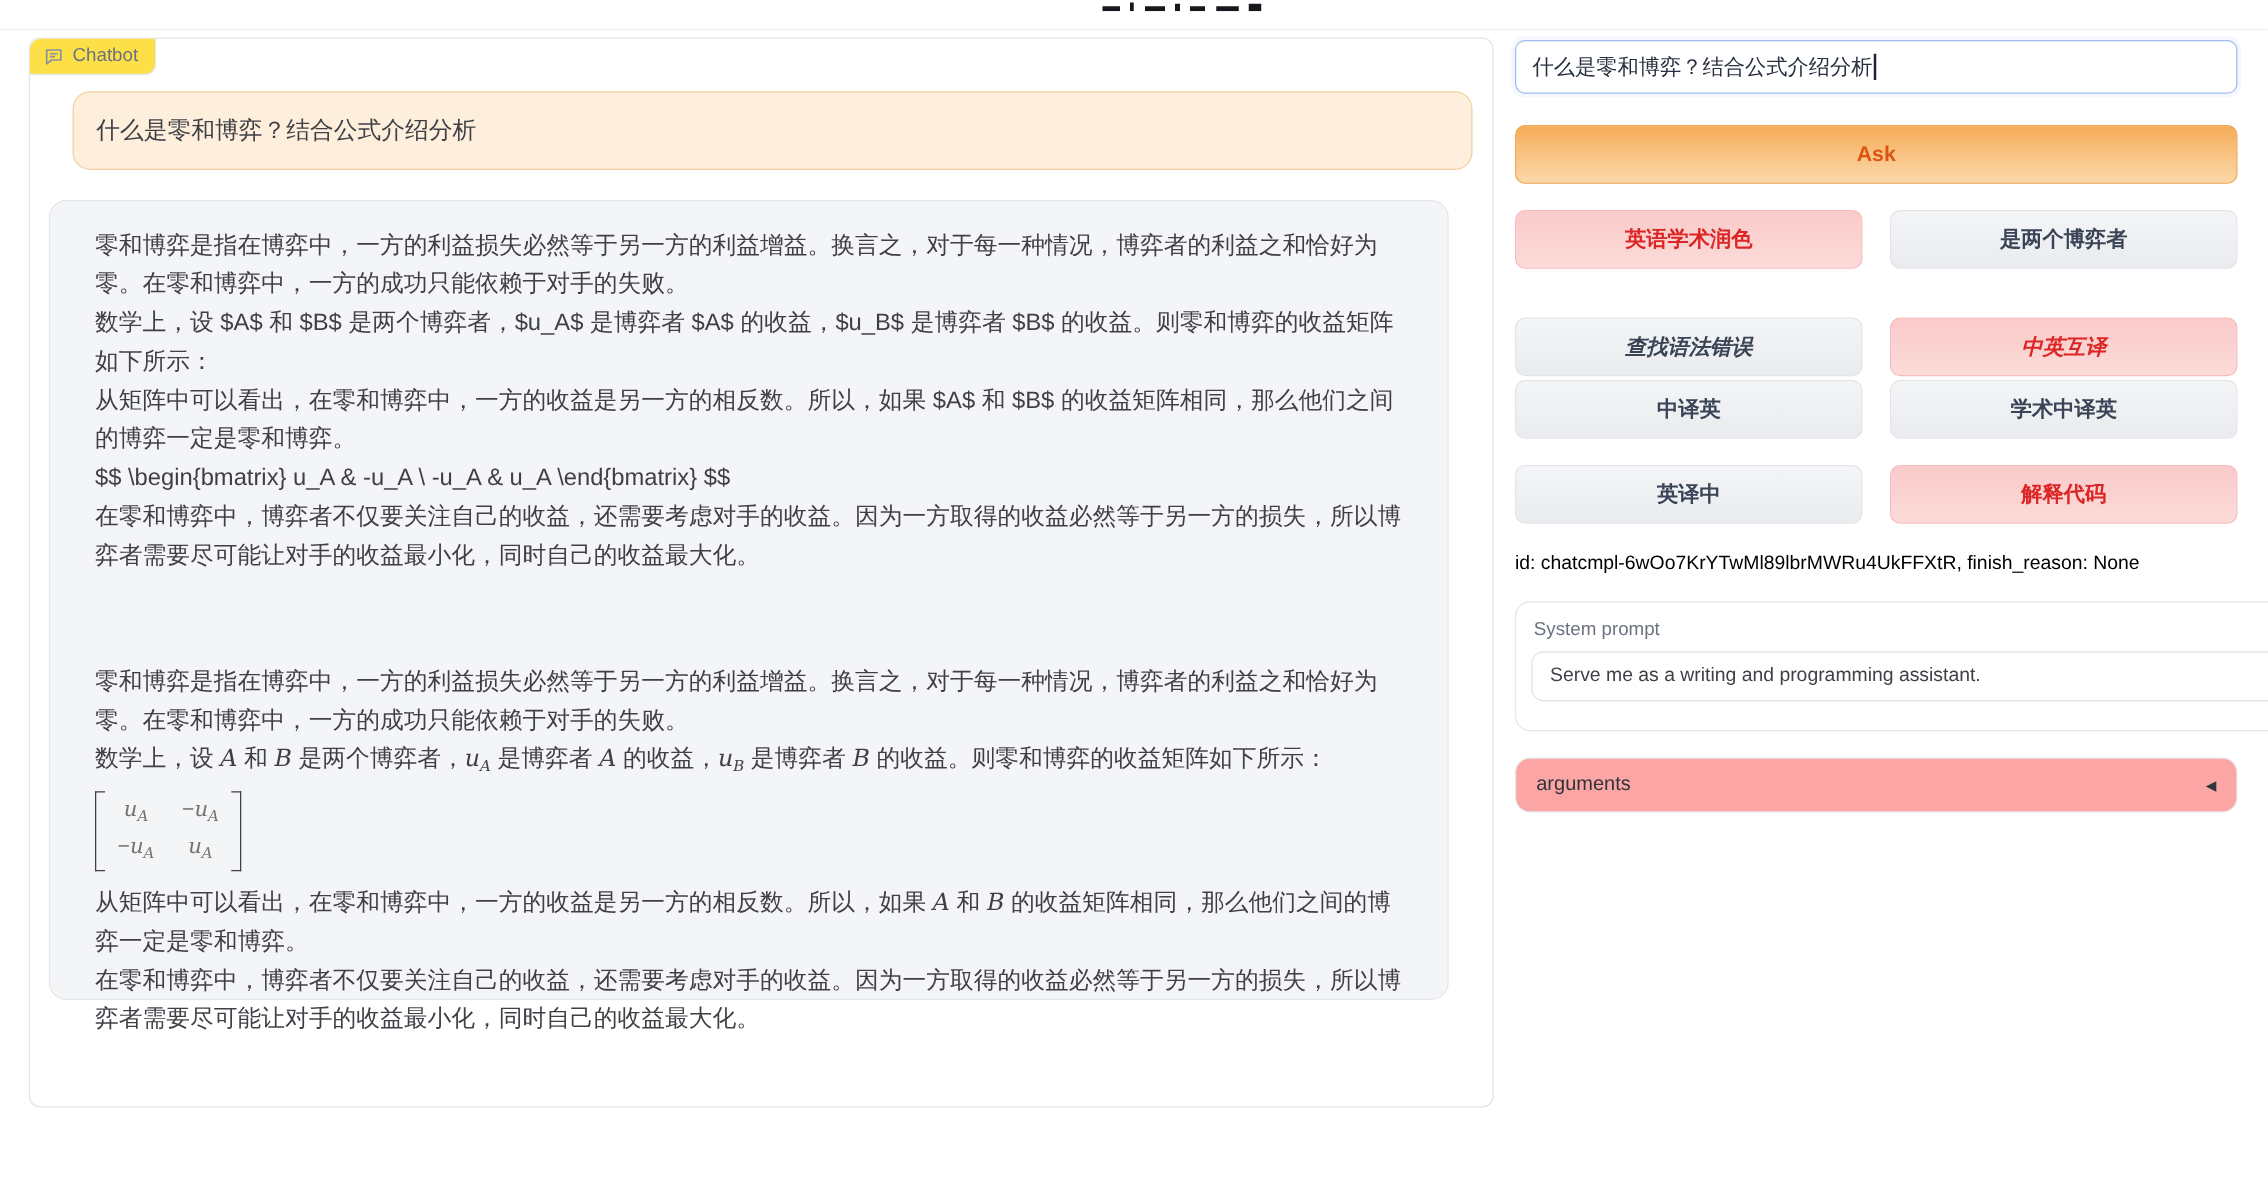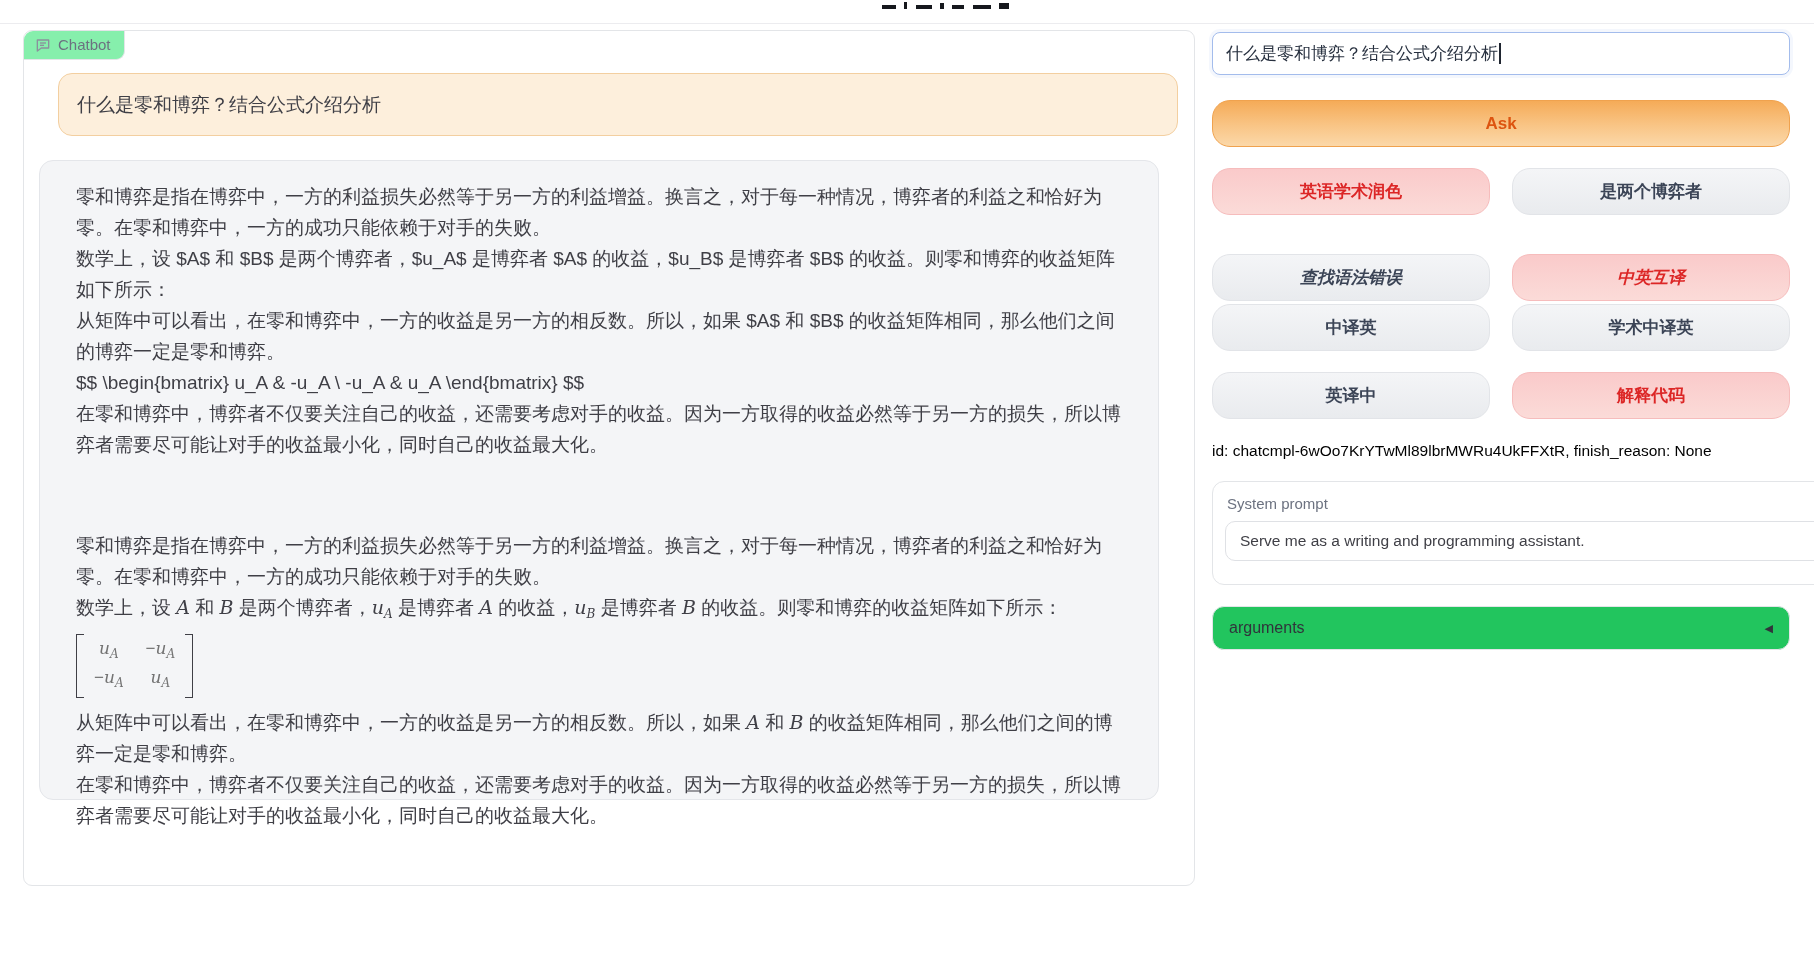--- a/index.html
+++ b/index.html
@@ -9,21 +9,21 @@
   .top-divider { position:absolute; left:0; top:23px; width:1814px; height:1px; background:#ececef; }
 
   
   .clipped-title { position:absolute; left:878px; top:0; width:140px; height:9px; overflow:hidden; }
   .clipped-title i { position:absolute; bottom:0; background:#16181d; display:block; }
 
   
   .chat-panel { position:absolute; left:23px; top:30px; width:1172px; height:856px;
                 background:#fff; border:1px solid #e3e5e8; border-radius:9px; }
   .chat-label { position:absolute; left:0; top:0; display:flex; align-items:center; gap:7px;
-                padding:5px 13px 6px 11px; background:#86efac; color:#6c7280; font-size:15px;
+                padding:5px 13px 6px 11px; background:#fde047; color:#6c7280; font-size:15px;
                 border-right:1px solid #e3e5e8; border-bottom:1px solid #e3e5e8;
                 border-bottom-right-radius:9px; border-top-left-radius:9px; }
   .chat-label svg { display:block; }
 
   .bubble { position:absolute; font-size:19px; line-height:31px; color:#3f3f46; }
   .bubble-user { left:34px; top:42px; right:16px; height:63px; display:flex; align-items:center;
                  background:#fdefdc; border:1px solid #f3cfa0; border-radius:14px; padding:0 18px; }
   .bubble-bot  { left:15px; top:129px; right:35px; height:640px;
                  background:#f4f5f7; border:1px solid #e4e6ea; border-radius:14px; padding:20px 36px; }
   .bot-rendered { margin-top:70px; }
@@ -41,21 +41,21 @@
             padding:4px 10px; font-size:17px; line-height:21px; color:#737373; text-align:center; }
 
   
   .composer { position:absolute; left:1212px; top:32px; width:578px; height:43px;
               background:#fff; border:1px solid #a3bcec; border-radius:8px;
               display:flex; align-items:center; padding:0 13px; font-size:17px; color:#27303f;
               box-shadow:0 0 0 3px rgba(163,188,236,0.12); cursor:text; }
   .caret { width:1.5px; height:21px; background:#1f2530; margin-left:1px; }
 
   .btn { position:absolute; display:flex; align-items:center; justify-content:center;
-         border-radius:18px; font-size:17px; font-weight:700; cursor:pointer; }
+         border-radius:8px; font-size:17px; font-weight:700; cursor:pointer; }
   .btn-ask  { left:1212px; top:100px; width:578px; height:47px;
               background:linear-gradient(180deg,#f5ab58 0%,#f9c586 55%,#fbd8a9 100%);
               border:1px solid #f0a24e; color:#dd5410; }
   .btn-pink { background:linear-gradient(180deg,#facaca 0%,#fbdbd8 100%);
               border:1px solid #f6bcbc; color:#dc2626; }
   .btn-gray { background:linear-gradient(180deg,#f4f5f7 0%,#e9ebee 100%);
               border:1px solid #e2e4e8; color:#3b4456; }
   .qb { width:278px; height:47px; }
   .col-l { left:1212px; } .col-r { left:1512px; }
   .row-1 { top:168px; } .row-2 { top:254px;font-style:italic; } .row-3 { top:304px;text-align:right; } .row-4 { top:372px; }
@@ -63,21 +63,21 @@
   .status-line { position:absolute; left:1212px; top:442px; width:578px;
                  font-size:15.5px; color:#000000; }
 
   .sys-group { position:absolute; left:1212px; top:481px; width:656px; height:104px;
                background:#fff; border:1px solid #e3e5e8; border-radius:12px; padding:12px; }
   .sys-label { font-size:15px; color:#6c7280; margin:1px 0 9px 2px; }
   .sys-input { width:100%; height:40px; background:#fff; border:1px solid #dfe1e5; border-radius:10px;
                display:flex; align-items:center; padding:0 14px; font-size:15.5px; color:#3f3f46; cursor:text; }
 
   .accordion { position:absolute; left:1212px; top:606px; width:578px; height:44px;
-               background:#22c55e; border:1px solid #e3e5e8; border-radius:12px;
+               background:#fca5a5; border:1px solid #e3e5e8; border-radius:12px;
                display:flex; align-items:center; justify-content:space-between;
                padding:0 16px; cursor:pointer; }
   .accordion-label { font-size:16px; color:#30343b; }
   .accordion-arrow { font-size:11px; color:#30343b; }
 </style>
 </head>
 <body>
 
 <div class="top-divider"></div>
 

